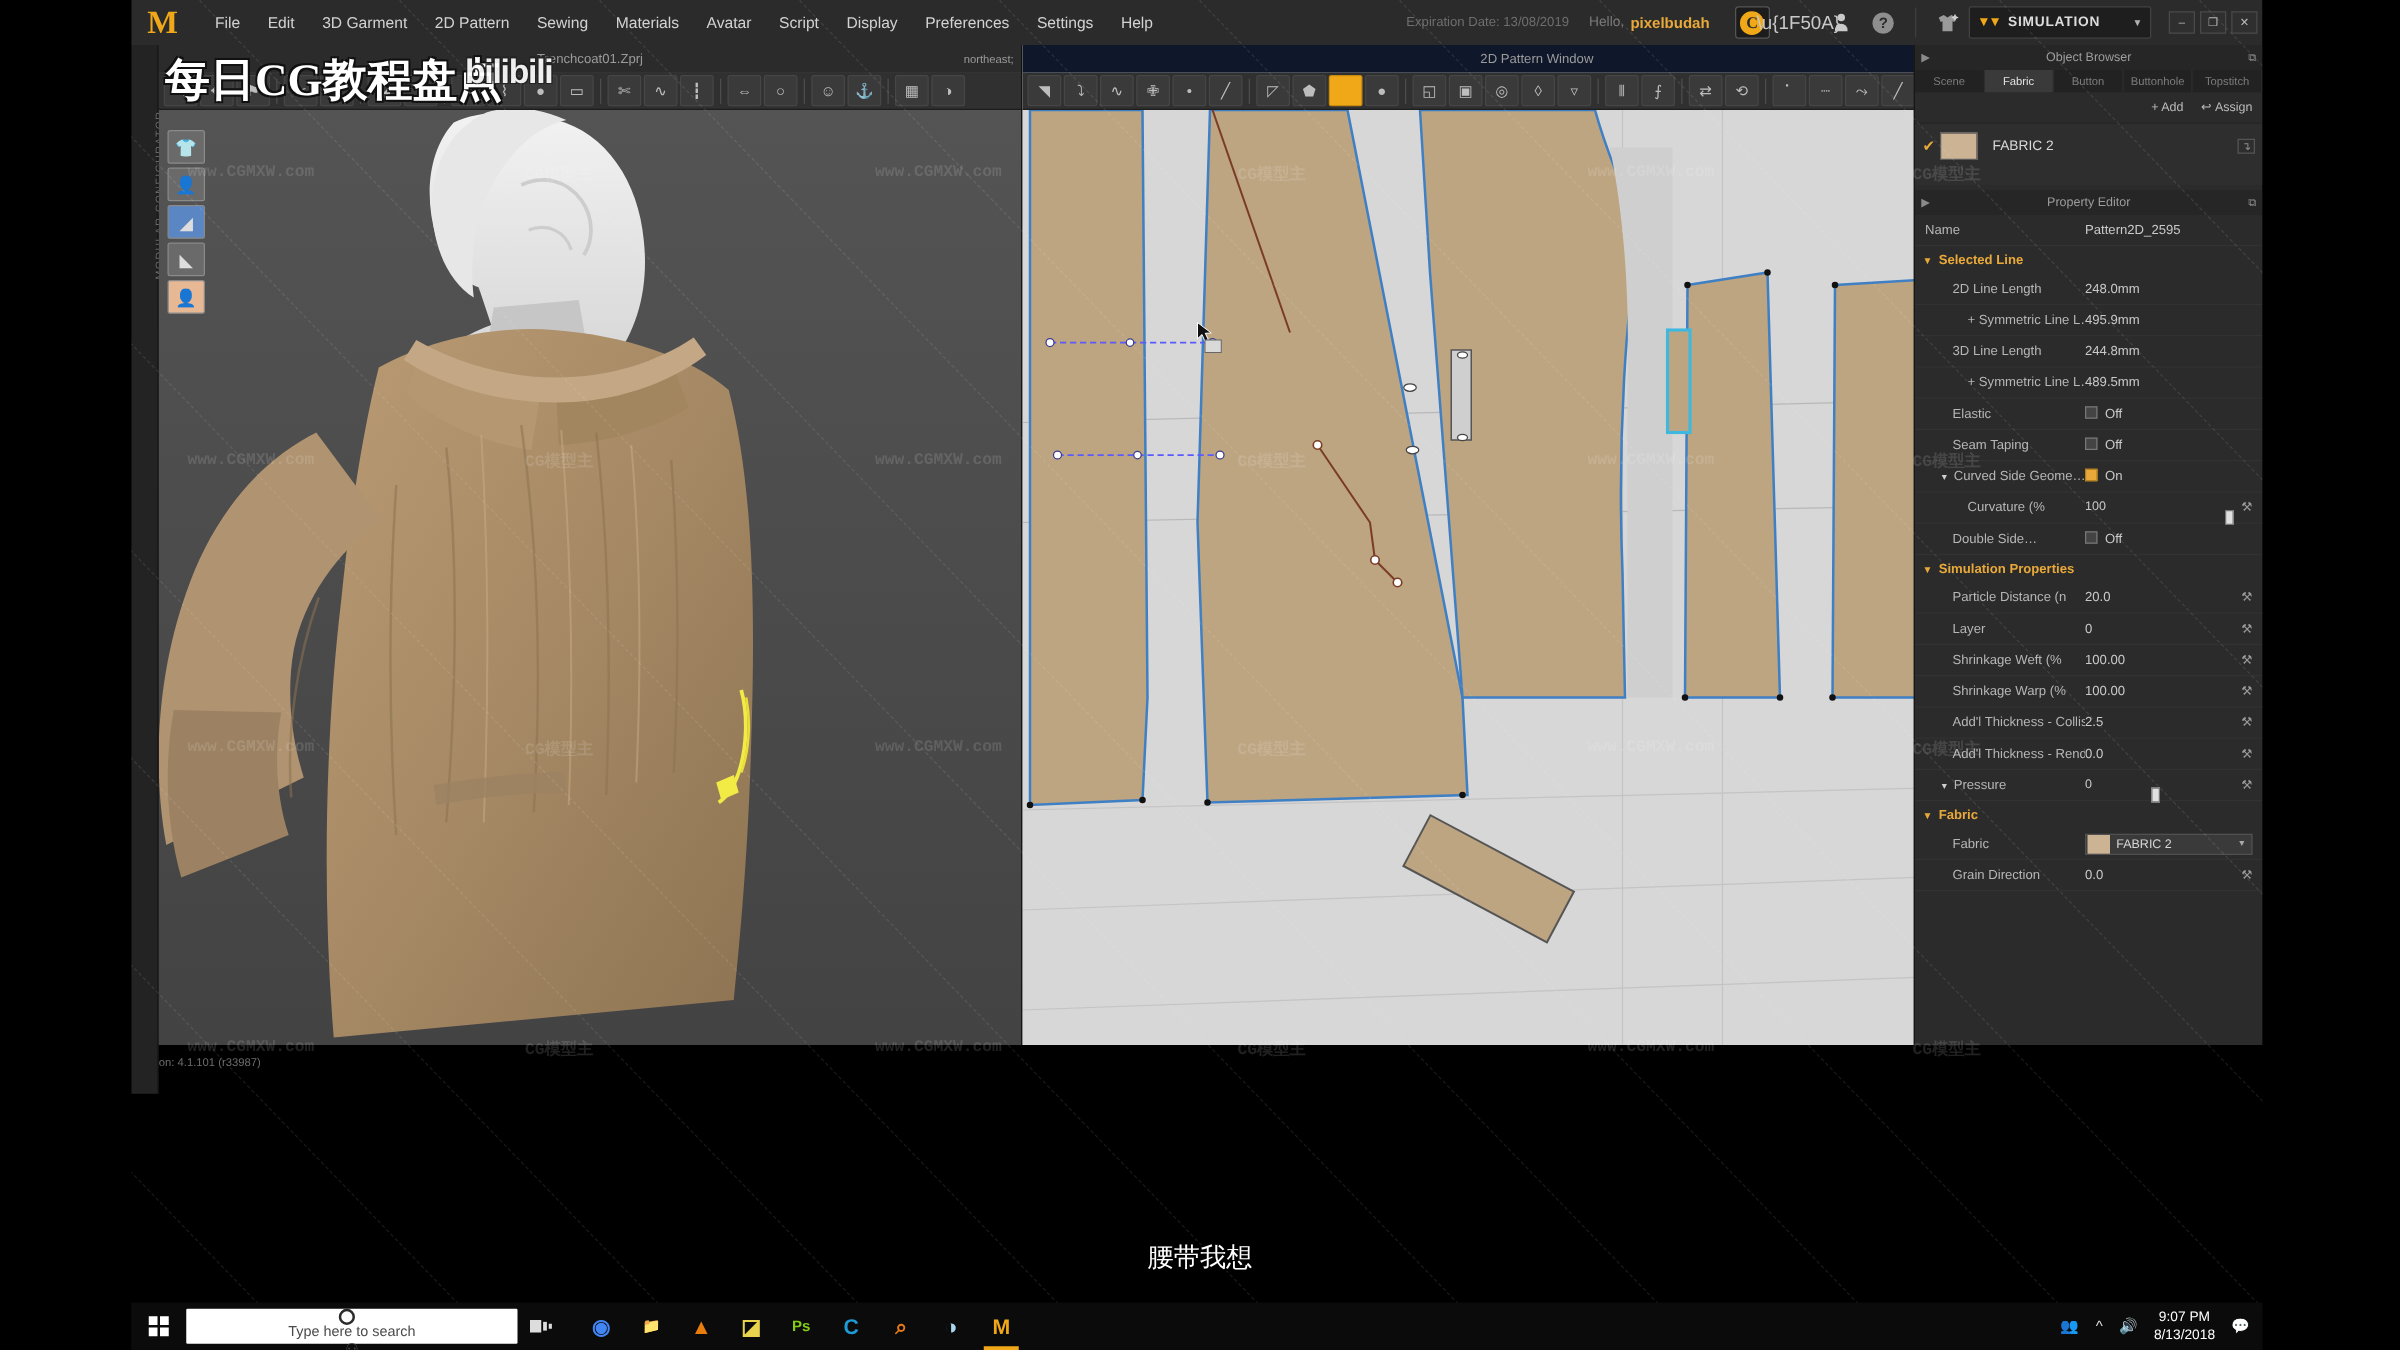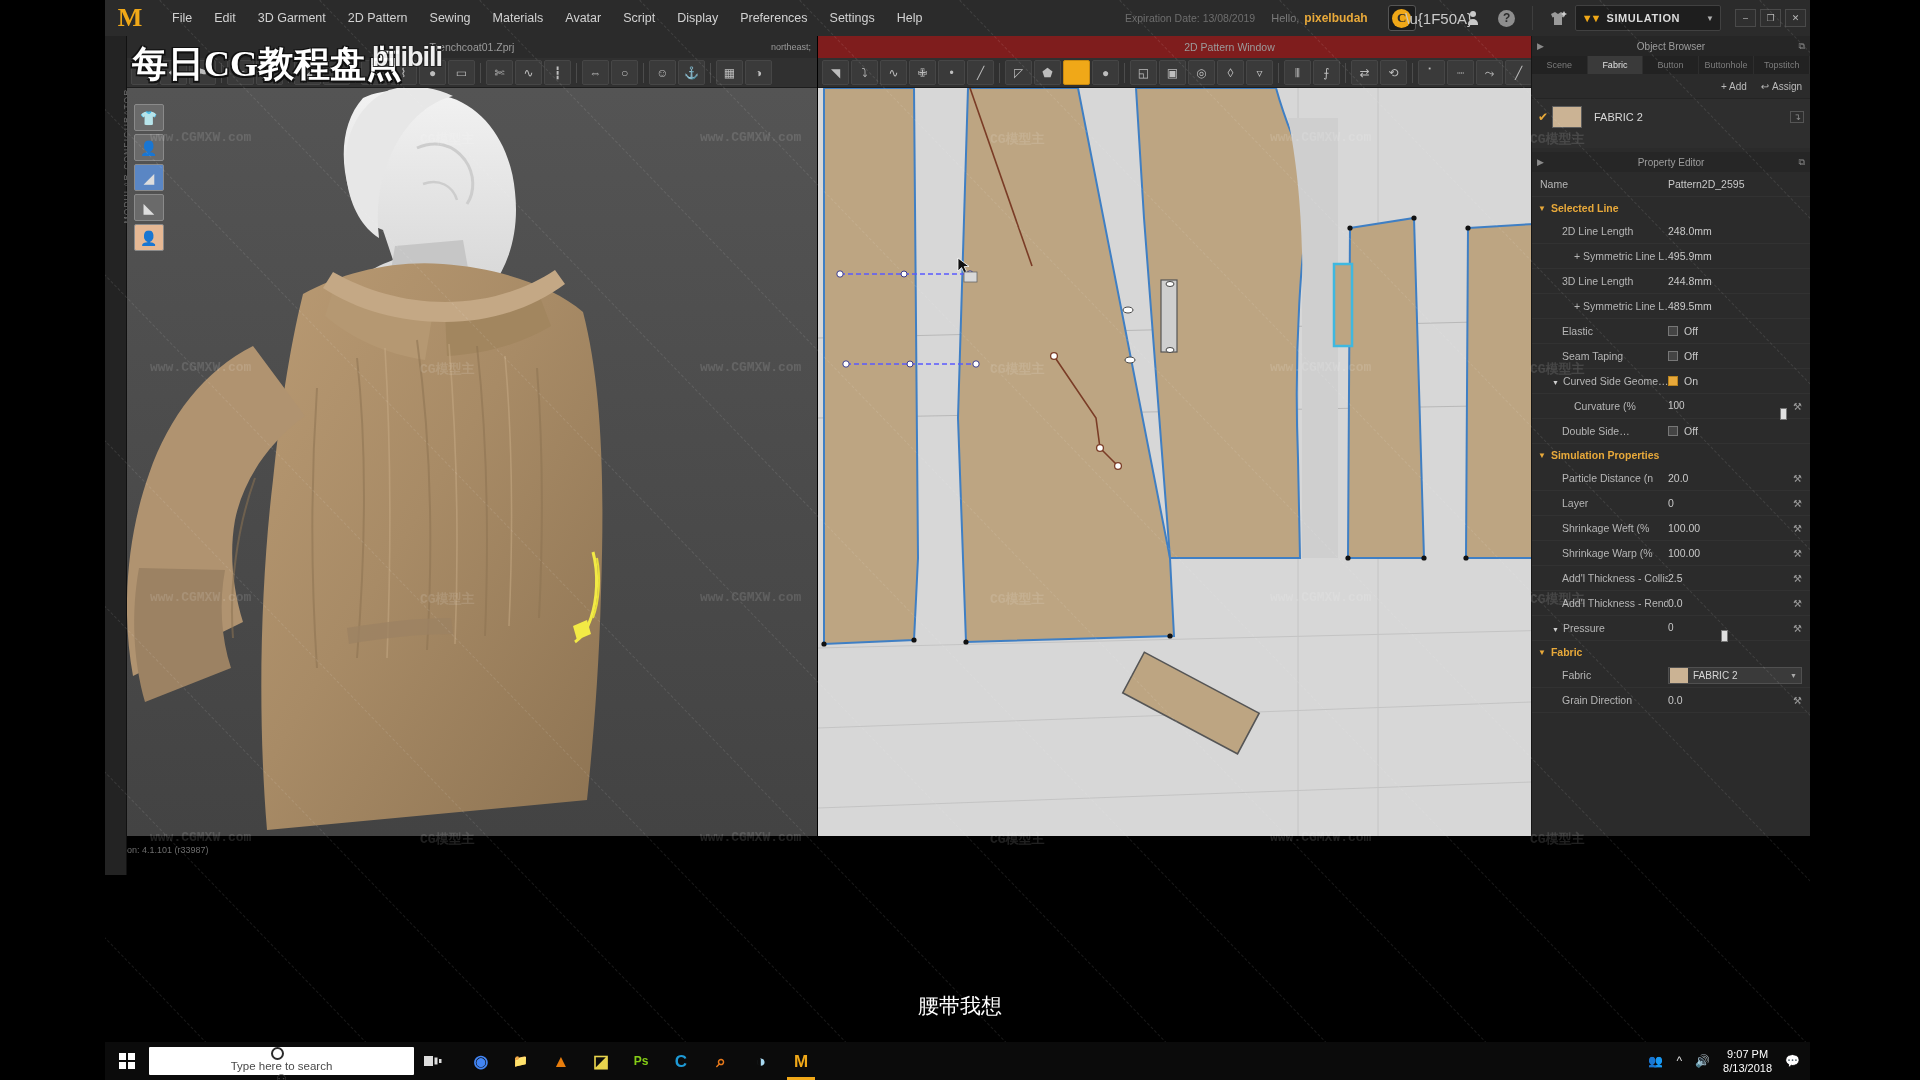--- a/index.html
+++ b/index.html
@@ -65,21 +65,21 @@
 
   
   .floatcol { position:absolute; left:7px; top:16px; width:30px; z-index:8; }
   .fbtn { width:30px; height:27px; margin-bottom:3px; background:#6a6a6a; border:1px solid #8a8a8a;
           border-radius:2px; display:flex; align-items:center; justify-content:center; font-size:14px; color:#ddd; }
   .fbtn.blue { background:#5a86c4; }
   .fbtn.skin { background:#e6b894; }
 
   
   #view2d { position:absolute; left:818px; top:36px; right:279px; bottom:244px; background:#d8d8d8; overflow:hidden; }
-  #view2d .panel-title { background:#7f1d1d; }
+  #view2d .panel-title { background:#0f172a; }
   .pat-canvas { position:absolute; left:0; right:0; top:52px; bottom:0; background:#d6d6d6; overflow:hidden; }
 
   
   #rdock { position:absolute; right:110px; top:36px; width:279px; bottom:244px; background:#2b2b2b;
            border-left:1px solid #171717; display:flex; flex-direction:column; }
   .dock-title { height:20px; background:#262626; display:flex; align-items:center; justify-content:center;
                 position:relative; font-size:10px; color:#9d9d9d; flex:none;}
   .dock-title .lft { position:absolute; left:5px; color:#8a8a8a; font-size:9px; }
   .dock-title .rgt { position:absolute; right:5px; color:#8a8a8a; font-size:9px; }
   .ob-tabs { height:18px; display:flex; background:#222; flex:none; }

